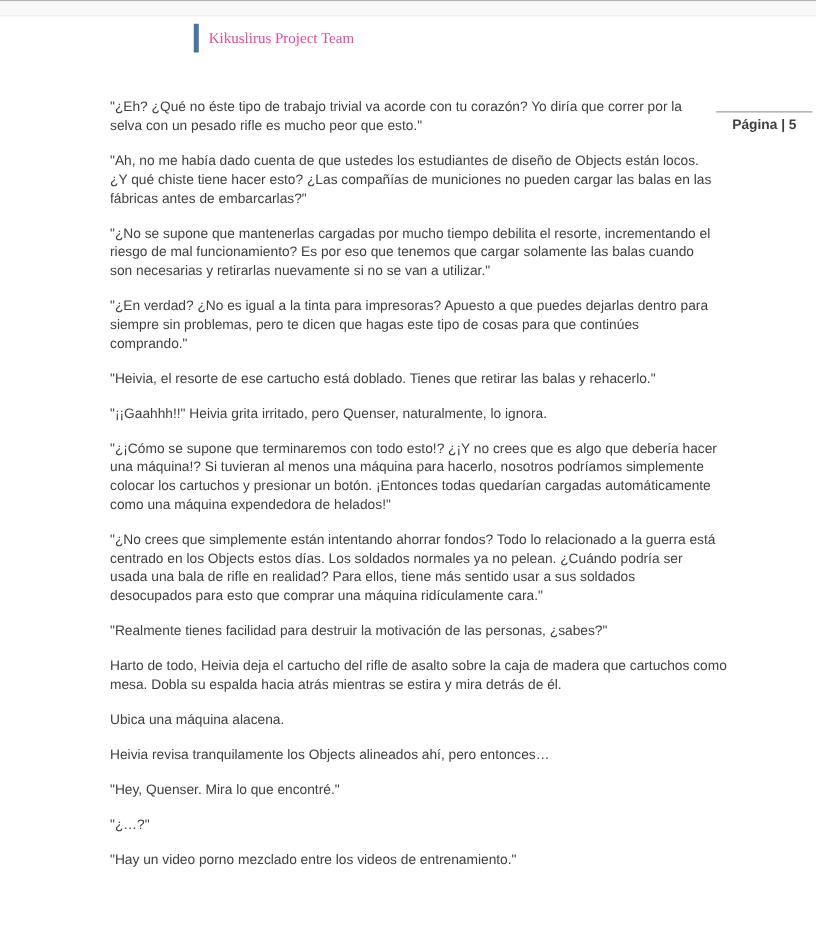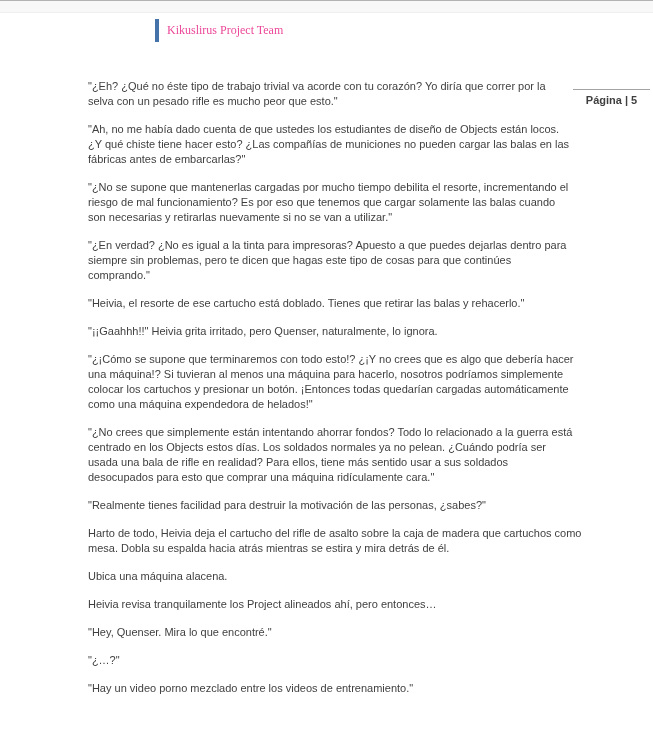--- a/index.html
+++ b/index.html
@@ -107,18 +107,18 @@
 colocar los cartuchos y presionar un botón. ¡Entonces todas quedarían cargadas automáticamente
 como una máquina expendedora de helados!"</p>
     <p>"¿No crees que simplemente están intentando ahorrar fondos? Todo lo relacionado a la guerra está
 centrado en los Objects estos días. Los soldados normales ya no pelean. ¿Cuándo podría ser
 usada una bala de rifle en realidad? Para ellos, tiene más sentido usar a sus soldados
 desocupados para esto que comprar una máquina ridículamente cara."</p>
     <p>"Realmente tienes facilidad para destruir la motivación de las personas, ¿sabes?"</p>
     <p>Harto de todo, Heivia deja el cartucho del rifle de asalto sobre la caja de madera que cartuchos como
 mesa. Dobla su espalda hacia atrás mientras se estira y mira detrás de él.</p>
     <p>Ubica una máquina alacena.</p>
-    <p>Heivia revisa tranquilamente los Project alineados ahí, pero entonces…</p>
+    <p>Heivia revisa tranquilamente los Objects alineados ahí, pero entonces…</p>
     <p>"Hey, Quenser. Mira lo que encontré."</p>
     <p>"¿…?"</p>
     <p>"Hay un video porno mezclado entre los videos de entrenamiento."</p>
   </main>
 </div>
 
 </body></html>

